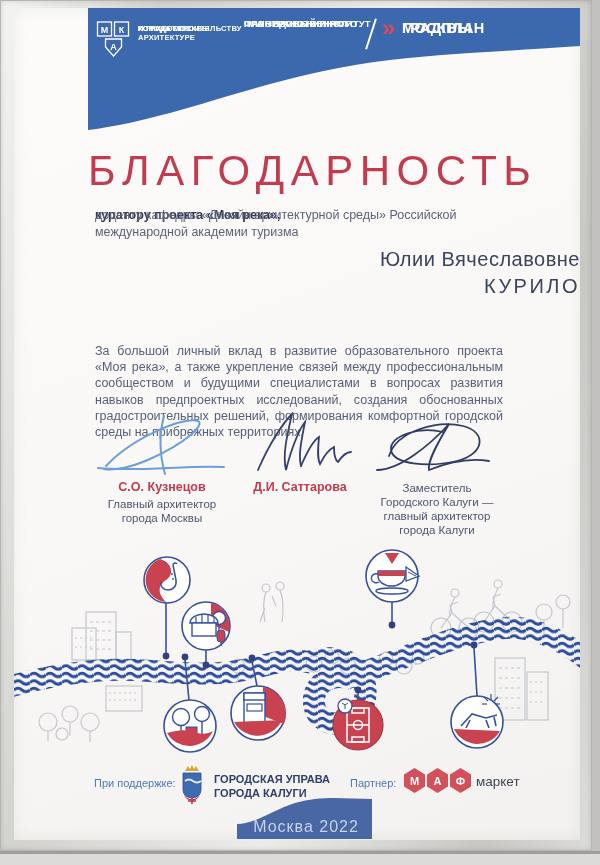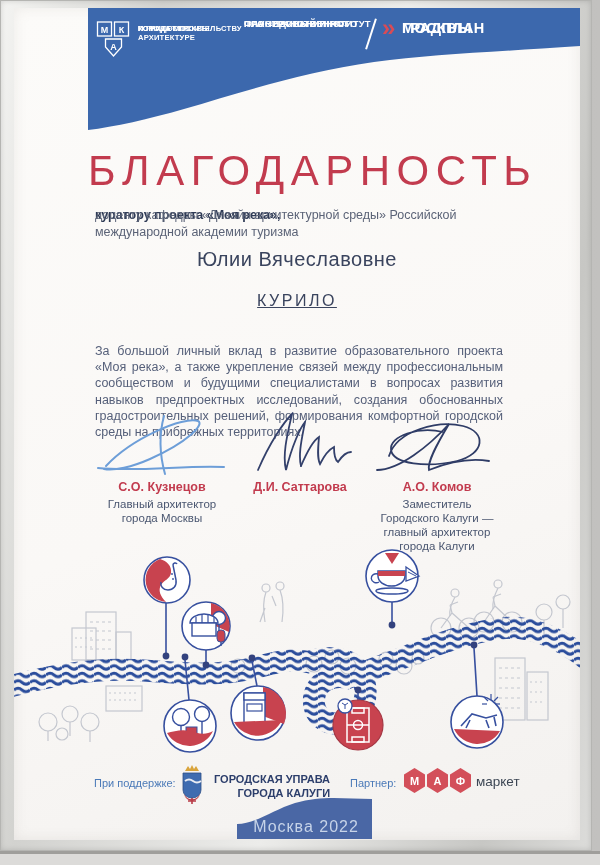--- a/index.html
+++ b/index.html
@@ -27,41 +27,41 @@
   .hdr-slash{left:356px;top:10px;width:2px;height:32px;background:#fff;transform:rotate(18deg);}
   .chevrons{left:368px;top:8px;color:#d94b55;font-size:24px;font-weight:700;line-height:24px;}
   .gradplan{left:388px;top:12px;color:#fff;font-size:14.5px;font-weight:700;line-height:16px;
             letter-spacing:.4px;}
 
   
   .title{left:74px;top:138px;font-size:42px;letter-spacing:6.5px;color:#c23b4e;
          font-weight:400;white-space:nowrap;transform:scaleY(1.03);transform-origin:left top;}
   .intro{left:81px;top:199px;width:412px;font-size:12.5px;line-height:17px;color:#5b6377;}
   .intro b{color:#2e3a55;font-weight:700;}
-  .name-block{left:0;top:240px;width:566px;text-align:center;color:#3a445e;}
+  .name-block{left:0;top:240px;width:566px;text-align:right;color:#3a445e;}
   .name-block .l1{position:static;display:block;font-size:20px;letter-spacing:.5px;}
-  .name-block .l2{position:static;display:block;font-size:16px;letter-spacing:2.5px;margin-top:21px;text-decoration:underline;}
+  .name-block .l2{position:static;display:block;font-size:20px;letter-spacing:2.5px;margin-top:4px;}
   .body-par{left:81px;top:298px;width:408px;font-size:12.5px;line-height:16.2px;color:#56607a;
             text-align:justify;text-align-last:left;margin-top:37px;}
 
   
   .sig-col{top:404px;width:150px;text-align:center;}
   .sig-col.c1{left:73px;} .sig-col.c2{left:211px;} .sig-col.c3{left:348px;}
   .sig-col svg{position:static;display:block;margin:0 auto;}
   .sig-name{position:static;display:block;font-size:12.5px;font-weight:700;color:#c23b4e;margin-top:2px;}
   .sig-role{position:static;display:block;font-size:11.5px;line-height:14px;color:#4a5670;margin-top:3px;}
   .sig-role div{position:static;}
 
   
   .illu{left:0;top:528px;width:566px;height:240px;}
 
   
   .support-label{left:80px;top:769px;font-size:11px;color:#4b7ab8;}
   .crest{left:163px;top:756px;width:30px;height:42px;}
-  .support-org{left:200px;top:765px;font-size:11px;font-weight:700;line-height:13.5px;color:#2c3e6b;text-align:right;}
+  .support-org{left:200px;top:765px;font-size:11px;font-weight:700;line-height:13.5px;color:#2c3e6b;}
   .support-org div{position:static;}
   .partner-label{left:336px;top:769px;font-size:11px;color:#4b7ab8;}
   .hexes{left:390px;top:760px;display:flex;gap:2px;}
   .hex{position:static;width:21px;height:25px;background:#d34f5a;color:#fff;font-size:11px;font-weight:700;
        display:flex;align-items:center;justify-content:center;
        clip-path:polygon(50% 0,100% 26%,100% 74%,50% 100%,0 74%,0 26%);}
   .maf-name{left:462px;top:766px;font-size:13.5px;color:#3c4654;}
   .moscow-svg{left:223px;top:790px;width:135px;height:41px;}
 </style>
 </head>
@@ -139,21 +139,20 @@
       </svg>
       <span class="sig-name">Д.И. Саттарова</span>
     </div>
     <div class="sig-col c3">
       <svg width="140" height="66" viewBox="0 0 140 66">
         <g stroke="#2f3c66" stroke-width="1.8" fill="none" stroke-linecap="round">
           <path d="M22,44 C30,18 72,8 96,14 C120,20 118,42 90,49 C60,56 26,52 24,38 C22,24 52,14 76,20"></path>
           <path d="M10,58 C32,58 62,34 82,12 C70,32 60,50 62,58 C82,50 104,46 122,49"></path>
         </g>
       </svg>
-      <span class="sig-name">А.О. Комов</span>
       <span class="sig-role">
         <div>Заместитель</div>
         <div>Городского Калуги —</div>
         <div>главный архитектор</div>
         <div>города Калуги</div>
       </span>
     </div>
 
     <svg class="illu" viewBox="0 0 566 240">
       <defs>

